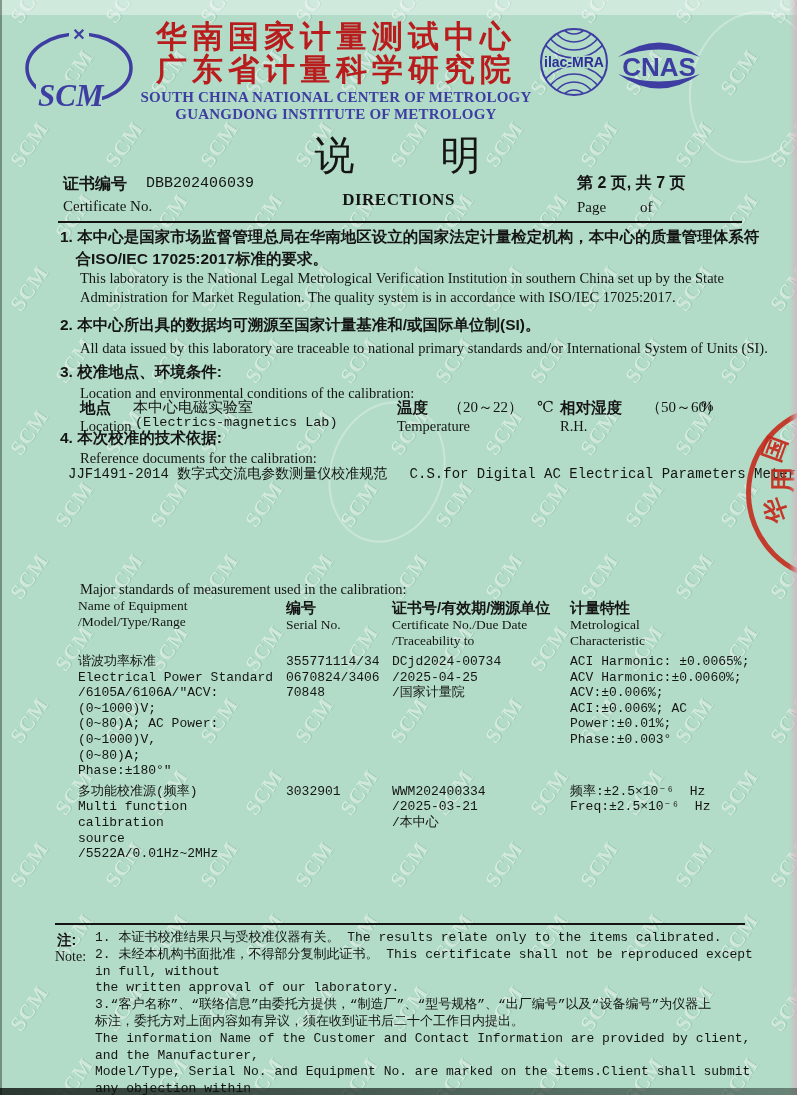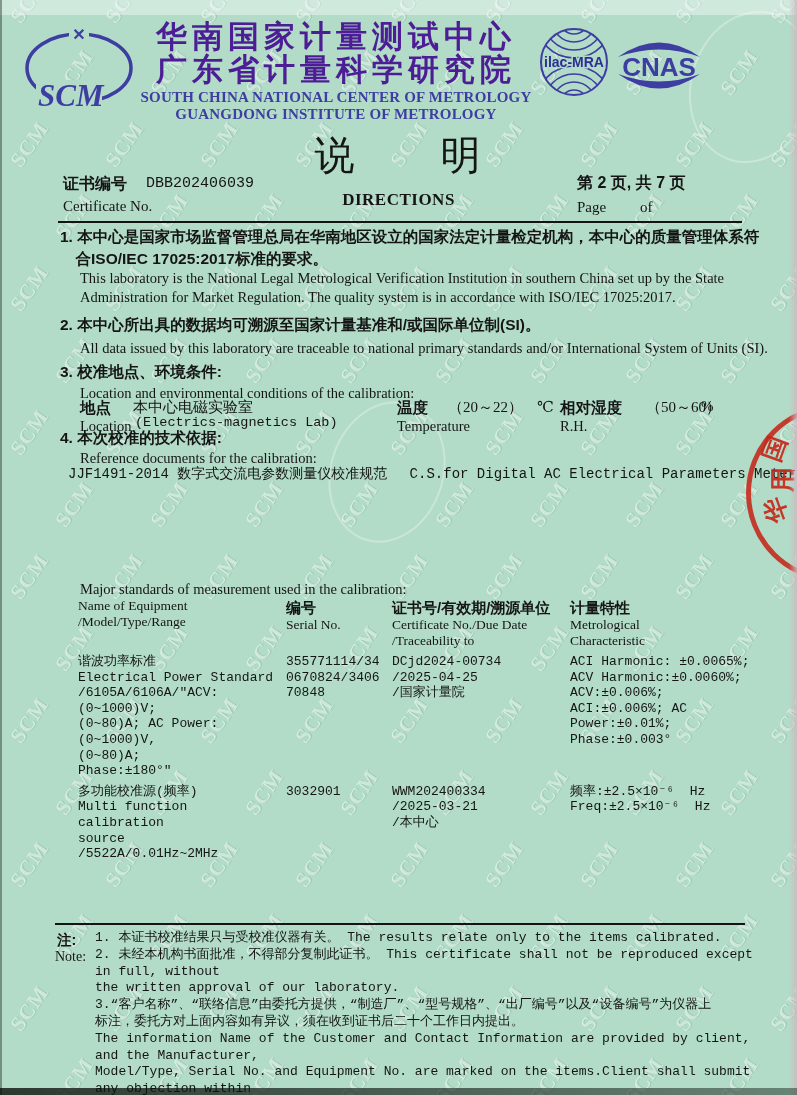--- a/index.html
+++ b/index.html
@@ -15,21 +15,21 @@
   #watermarks{position:absolute;left:0;top:0;width:797px;height:1095px;z-index:1;pointer-events:none;}
   .wm{position:absolute;transform:rotate(-55deg);font:bold 21px "Liberation Serif",serif;
       color:rgba(255,255,255,0.52);text-shadow:1px 1px 0 rgba(110,170,140,0.35);letter-spacing:1px;}
   .ghost{position:absolute;border:2px solid rgba(255,255,255,0.30);border-radius:50%;z-index:1;}
   .g1{left:690px;top:10px;width:120px;height:150px;transform:rotate(15deg);}
   .g2{left:330px;top:400px;width:110px;height:140px;transform:rotate(18deg);}
   
   .z2{z-index:2;}
   
   .orgcn{font-family:"Liberation Sans","DejaVu Sans",sans-serif;font-weight:700;font-size:31px;
-         letter-spacing:5px;color:#4c1d95;line-height:33px;white-space:nowrap;}
+         letter-spacing:5px;color:#b91c1c;line-height:33px;white-space:nowrap;}
   .orgen{font-family:"Liberation Serif","DejaVu Serif",serif;font-weight:700;font-size:15px;
          color:#3d3da2;line-height:15px;white-space:nowrap;letter-spacing:0.2px;}
   .accr{color:#3d3da2;line-height:17px;font-size:14px;}
   .accr .lat{font-family:"Liberation Mono","DejaVu Sans Mono",monospace;font-size:12px;}
   
   .bigtitle{font-size:40px;letter-spacing:2px;}
   .rule{position:absolute;background:#141414;height:2px;z-index:2;}
   
   .scn{font-size:15.5px;line-height:22px;}
   .sen{font-size:14.5px;line-height:19px;}

